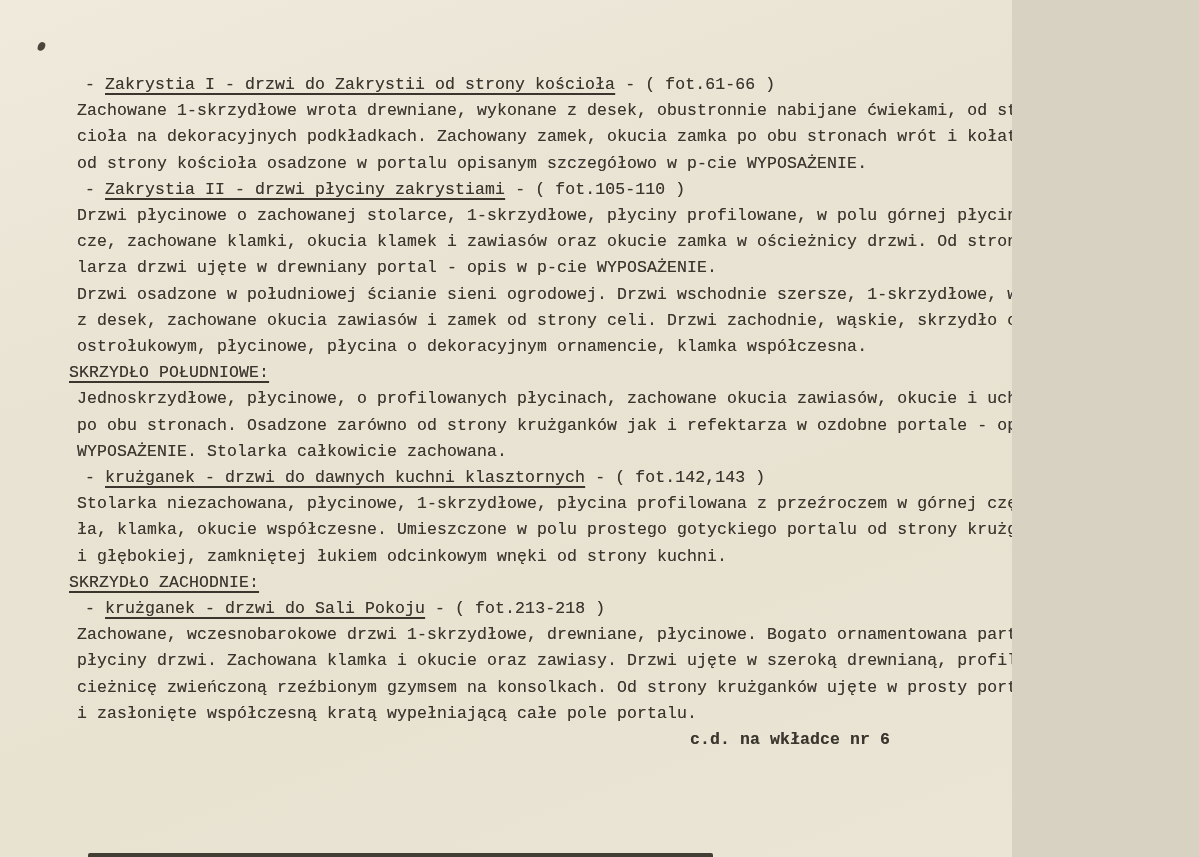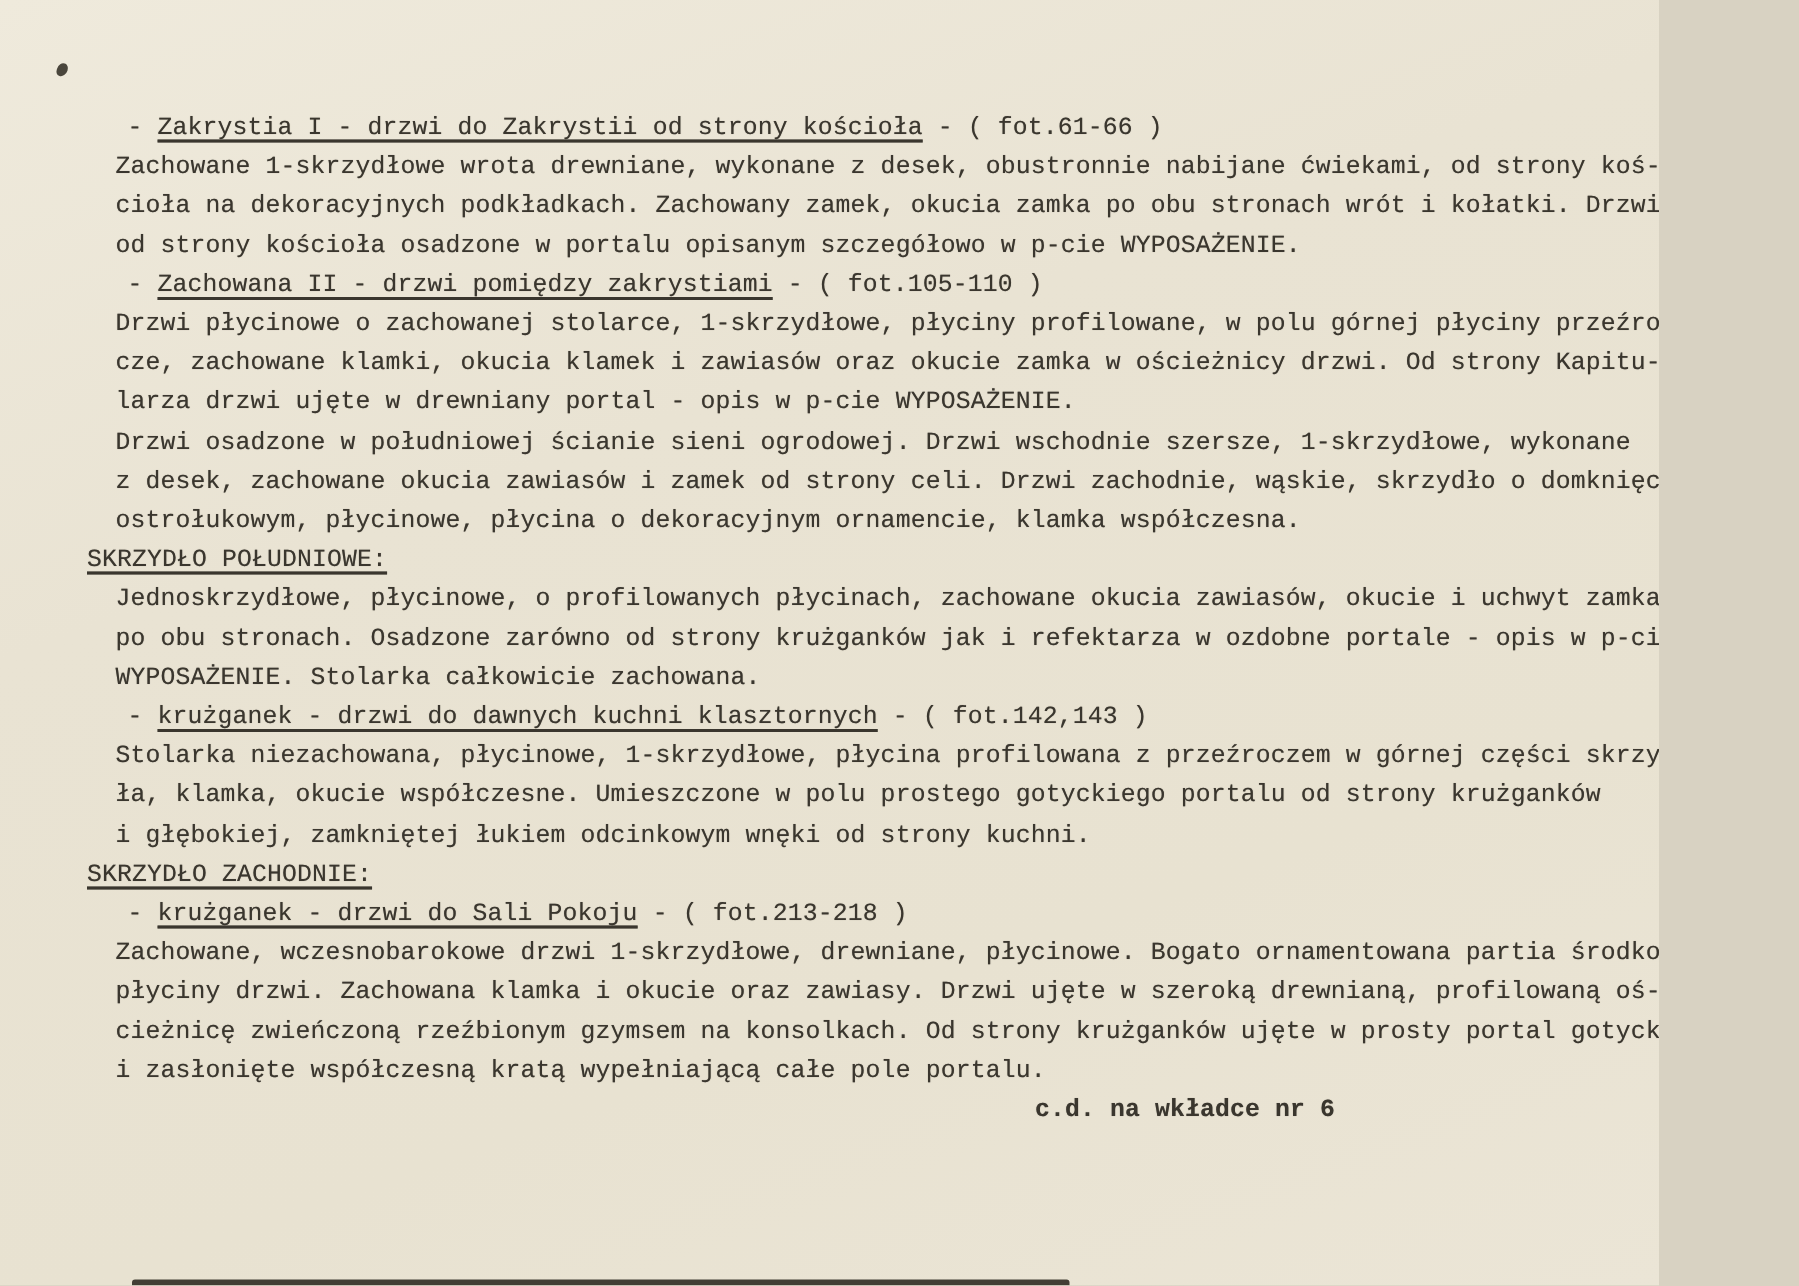--- a/index.html
+++ b/index.html
@@ -2,21 +2,21 @@
 <html lang="pl"><head>
 <meta charset="utf-8">
 <style>
   html, body {
     margin: 0;
     padding: 0;
     background: #d8d2c2;
   }
   .page {
     position: relative;
-    width: 1106px;
+    width: 1012px;
     height: 857px;
     overflow: hidden;
     background: linear-gradient(160deg, #efeadc 0%, #e9e3d3 35%, #e8e2d1 70%, #ebe5d6 100%);
     font-family: "Liberation Mono", "DejaVu Sans Mono", monospace;
     color: #3a362e;
   }
   .content {
     position: absolute;
     left: 57px;
     top: 72px;
@@ -33,21 +33,21 @@
   .entry-title {
     text-decoration: underline;
     text-decoration-thickness: 1.7px;
     text-underline-offset: 4px;
   }
   .entry-body {
     margin-left: 20px;
     white-space: pre-line;
   }
   .section-heading {
-    margin-left: 1px;
+    margin-left: 12px;
     text-decoration: underline;
     text-decoration-thickness: 1.7px;
     text-underline-offset: 4px;
   }
   .footer-note {
     margin-left: 633px;
     white-space: nowrap;
     font-weight: bold;
   }
   .speck {
@@ -86,21 +86,21 @@
         <span>- ( fot.61-66 )</span>
       </div>
       <div class="entry-body">Zachowane 1-skrzydłowe wrota drewniane, wykonane z desek, obustronnie nabijane ćwiekami, od strony koś-
 cioła na dekoracyjnych podkładkach. Zachowany zamek, okucia zamka po obu stronach wrót i kołatki. Drzwi
 od strony kościoła osadzone w portalu opisanym szczegółowo w p-cie WYPOSAŻENIE.</div>
     </div>
 
     <div>
       <div class="entry-heading">
         <span>-</span>
-        <span class="entry-title">Zachowana II - drzwi pomiędzy zakrystiami</span>
+        <span class="entry-title">Zakrystia II - drzwi płyciny zakrystiami</span>
         <span>- ( fot.105-110 )</span>
       </div>
       <div class="entry-body">Drzwi płycinowe o zachowanej stolarce, 1-skrzydłowe, płyciny profilowane, w polu górnej płyciny przeźro-
 cze, zachowane klamki, okucia klamek i zawiasów oraz okucie zamka w ościeżnicy drzwi. Od strony Kapitu-
 larza drzwi ujęte w drewniany portal - opis w p-cie WYPOSAŻENIE.</div>
     </div>
 
     <div>
       <div class="entry-body">Drzwi osadzone w południowej ścianie sieni ogrodowej. Drzwi wschodnie szersze, 1-skrzydłowe, wykonane
 z desek, zachowane okucia zawiasów i zamek od strony celi. Drzwi zachodnie, wąskie, skrzydło o domknięciu

